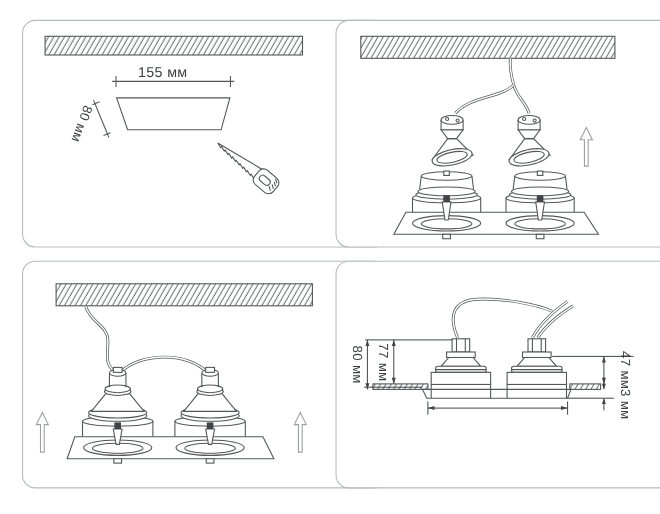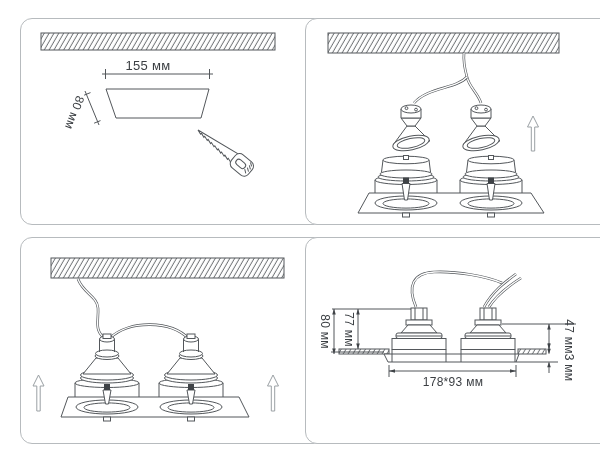--- a/index.html
+++ b/index.html
@@ -259,16 +259,15 @@
         <path class="dim" d="M83,127 V139 M210,127 V139"></path>
         <path class="dim" d="M83,133 H210"></path>
         <polygon class="dimh" points="83,133 89,131.2 89,134.8"></polygon>
         <polygon class="dimh" points="210,133 204,131.2 204,134.8"></polygon>
       </g>
     </svg>
     <div class="lbl r90" style="left:-4px;top:86.5px;width:44px;">80 мм</div>
     <div class="lbl r90" style="left:20px;top:85px;width:44px;">77 мм</div>
     <div class="lbl r90" style="left:240px;top:92px;width:44px;">47 мм</div>
     <div class="lbl r90" style="left:247px;top:122.5px;width:30px;">3 мм</div>
-    <div class="lbl" style="left:96px;top:138px;width:102px;">178*93 мм</div>
   </div>
 
 </div>
 
 </body></html>

